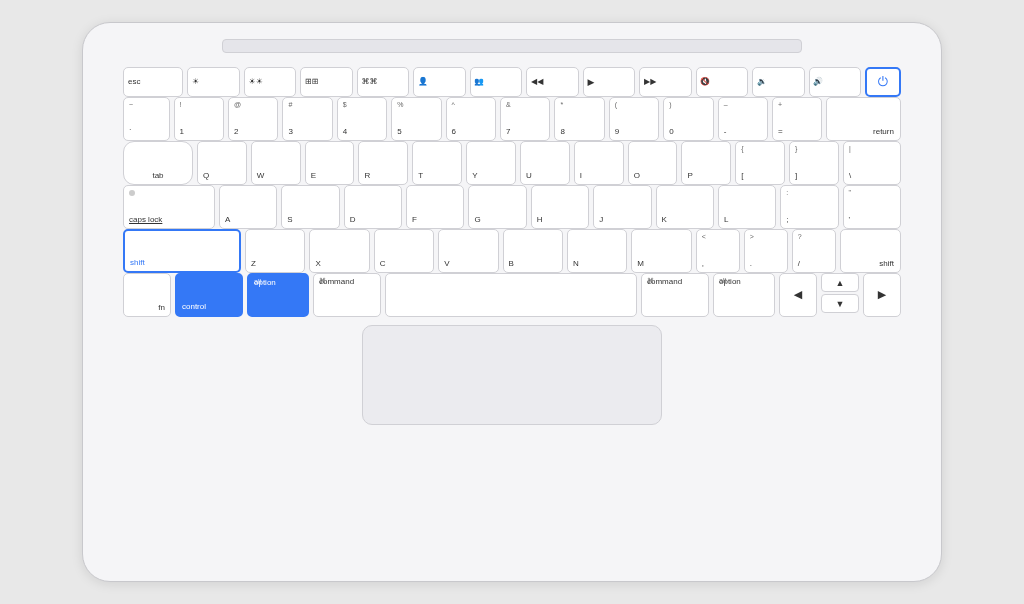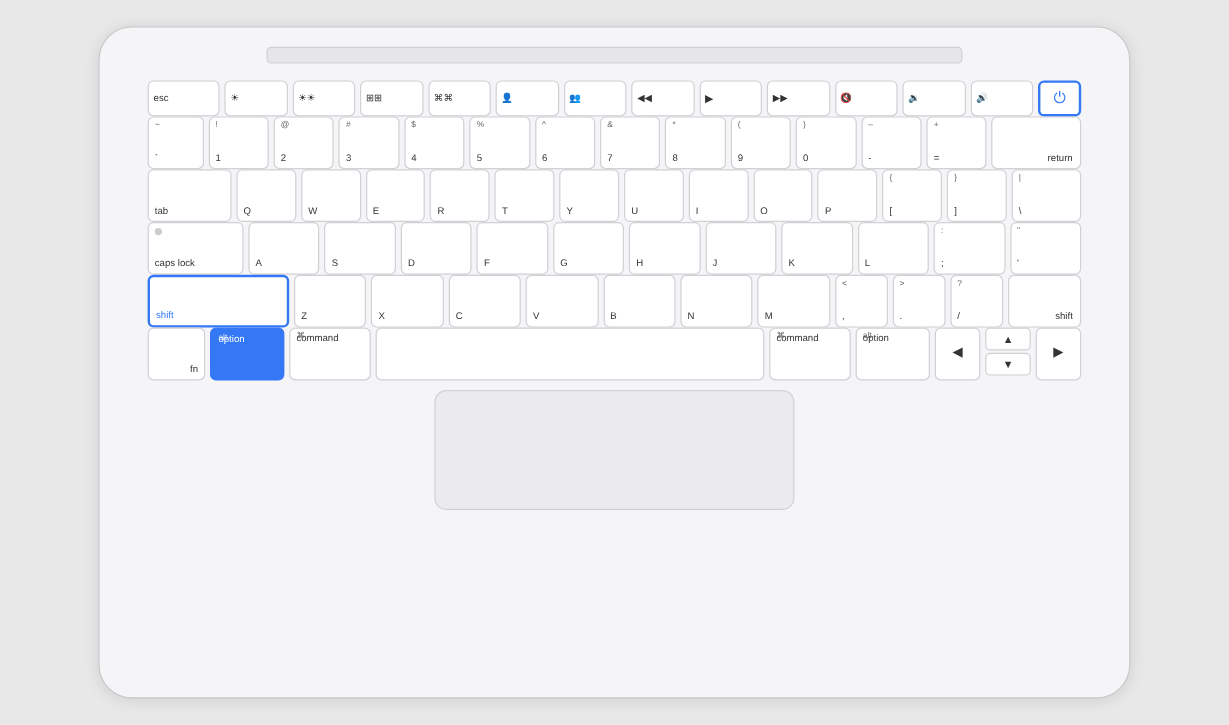--- a/index.html
+++ b/index.html
@@ -317,21 +317,21 @@
       <div class="key" style="flex:1;">
         <span class="top-label">+</span>
         <span class="bottom-label">=</span>
       </div>
       <div class="key key-delete" style="flex:1.6; align-items:flex-end; justify-content:flex-end; padding-right:6px;">
         <span class="bottom-label">return</span>
       </div>
     </div>
 
     <div class="key-row">
-      <div class="key key-tab" style="width:70px; align-items:flex-start; justify-content:flex-end;">
+      <div class="key key-tab" style="width:70px; align-items:center; justify-content:flex-end;border-radius:11px;">
         <span class="bottom-label">tab</span>
       </div>
       <div class="key" style="flex:1;">
           <span class="bottom-label">Q</span>
         </div>
       <div class="key" style="flex:1;">
           <span class="bottom-label">W</span>
         </div>
       <div class="key" style="flex:1;">
           <span class="bottom-label">E</span>
@@ -365,21 +365,21 @@
         <span class="top-label">}</span>
         <span class="bottom-label">]</span>
       </div>
       <div class="key key-backslash" style="width:58px;">
         <span class="top-label">|</span>
         <span class="bottom-label">\</span>
       </div>
     </div>
 
     <div class="key-row">
-      <div class="key key-capslock" style="width:80px;">
+      <div class="key key-capslock" style="width:92px;text-decoration:underline;">
         <span style="position:absolute; top:4px; left:5px; width:6px; height:6px; border-radius:50%; background:#ccc; display:block;"></span>
         <span class="bottom-label">caps lock</span>
       </div>
       <div class="key" style="flex:1;">
           <span class="bottom-label">A</span>
         </div>
       <div class="key" style="flex:1;">
           <span class="bottom-label">S</span>
         </div>
       <div class="key" style="flex:1;">
@@ -451,20 +451,23 @@
         <span class="bottom-label">/</span>
       </div>
       <div class="key key-shift-right" style="flex:1; align-items:flex-end; justify-content:flex-end; padding-right:6px;">
         <span class="bottom-label">shift</span>
       </div>
     </div>
 
     <div class="key-row" style="align-items:stretch;">
       <div class="key key-fn" style="width:48px; height:44px; justify-content:flex-end;">
         <span class="bottom-label">fn</span>
+      </div>
+      <div class="key key-control highlighted-fill" style="width:68px; height:44px; justify-content:flex-end;">
+        <span class="bottom-label" style="color:#fff;">control</span>
       </div>
       <div class="key key-option highlighted-fill" style="width:62px; height:44px; justify-content:flex-start;">
         <span class="top-label" style="color:rgba(255,255,255,0.85); top:3px;">alt</span>
         <span class="bottom-label" style="color:#fff;">option</span>
       </div>
       <div class="key key-command-left" style="width:68px; height:44px; justify-content:flex-start;">
         <span class="top-label" style="top:3px;">⌘</span>
         <span class="bottom-label">command</span>
       </div>
       <div class="key key-space" style="flex:1; height:44px;"></div>

